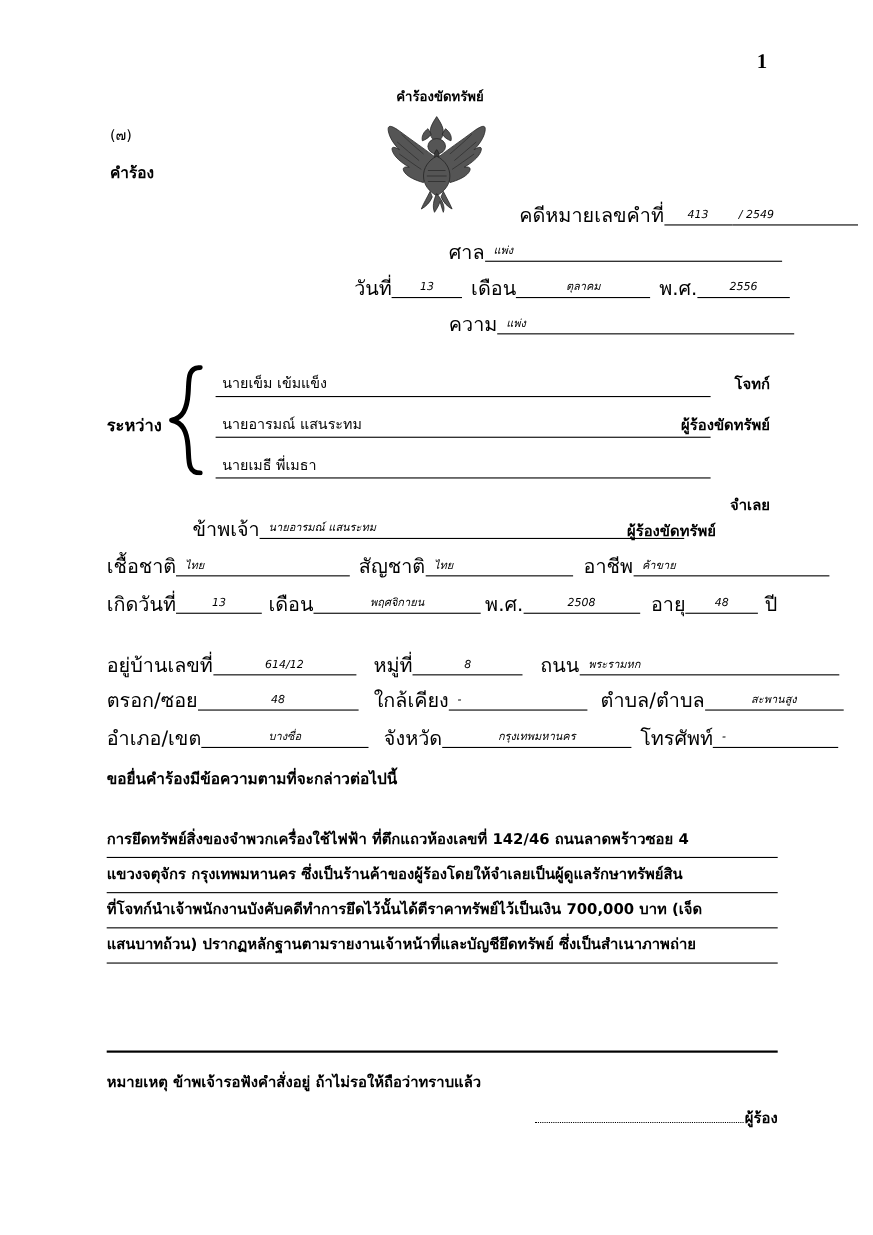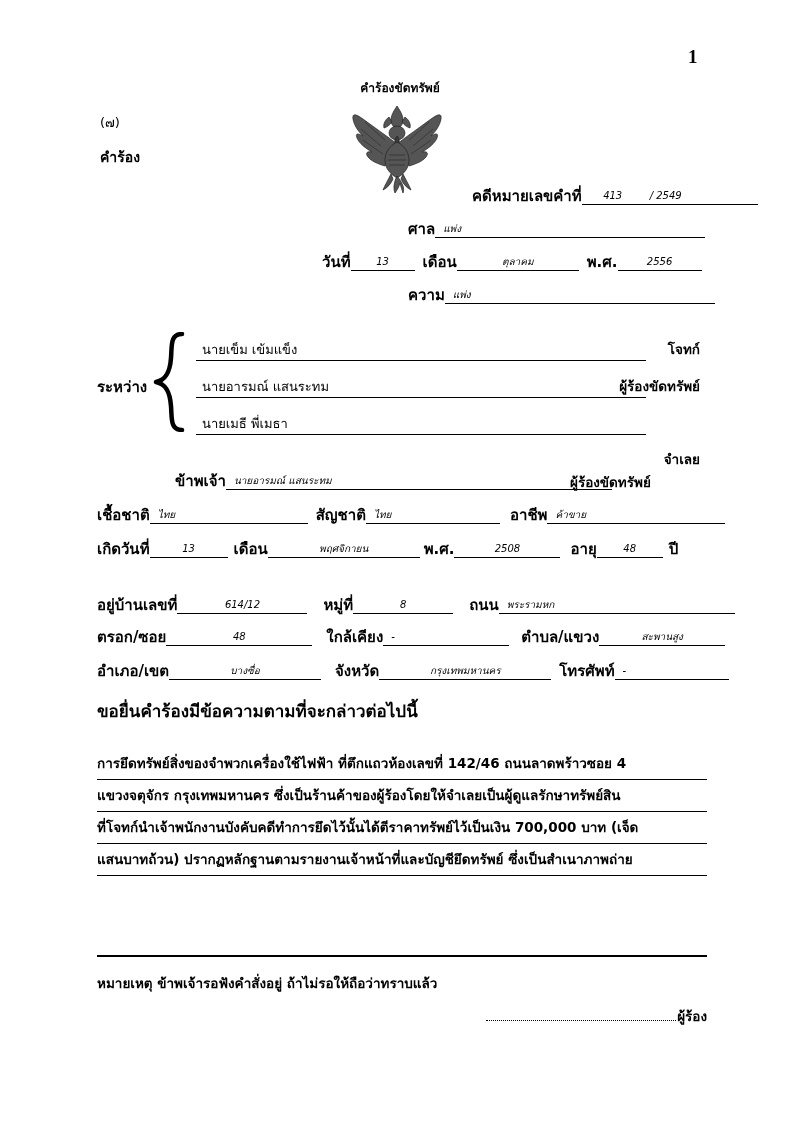--- a/index.html
+++ b/index.html
@@ -66,22 +66,22 @@
     text-align: center;
     vertical-align: bottom;
     font-size: 10px;
     line-height: 17px;
     height: 17px;
     overflow: hidden;
     font-style: italic;
   }
   .fld.left { text-align: left; padding-left: 8px; }
   .lbl {
-    font-size: 15px;
-    font-weight: 700;
+    font-size: 18px;
+    font-weight: 400;
     vertical-align: bottom;
     line-height: 17px;
   }
 
   
   .row-case  { left: 472px; top: 186px; }
   .row-court { left: 408px; top: 219px; }
   .row-date  { left: 322px; top: 252px; }
   .row-type  { left: 408px; top: 285px; }
 
@@ -129,21 +129,21 @@
   .row-addr3  { left: 97px;  top: 661px; }
 
   .decl-role {
     left: 570px; top: 471px;
     font-size: 13.5px;
     font-weight: 700;
   }
 
   .intro-line {
     left: 97px; top: 697px;
-    font-size: 17px;
+    font-size: 14px;
     font-weight: 700;
   }
 
   
   .body-block {
     left: 97px; top: 748px;
     width: 610px;
   }
   .body-line {
     font-size: 13.5px;
@@ -275,21 +275,21 @@
 
   <div class="abs row-birth">
     <span class="lbl">เกิดวันที่</span><span class="fld" style="width:78px">13</span><span class="lbl" style="padding-left:6px">เดือน</span><span class="fld" style="width:152px">พฤศจิกายน</span><span class="lbl" style="padding-left:4px">พ.ศ.</span><span class="fld" style="width:106px">2508</span><span class="lbl" style="padding-left:10px">อายุ</span><span class="fld" style="width:66px">48</span><span class="lbl" style="padding-left:6px">ปี</span>
   </div>
 
   <div class="abs row-addr1">
     <span class="lbl">อยู่บ้านเลขที่</span><span class="fld" style="width:130px">614/12</span><span class="lbl" style="padding-left:16px">หมู่ที่</span><span class="fld" style="width:100px">8</span><span class="lbl" style="padding-left:16px">ถนน</span><span class="fld left" style="width:228px">พระรามหก</span>
   </div>
 
   <div class="abs row-addr2">
-    <span class="lbl">ตรอก/ซอย</span><span class="fld" style="width:146px">48</span><span class="lbl" style="padding-left:14px">ใกล้เคียง</span><span class="fld left" style="width:118px">-</span><span class="lbl" style="padding-left:12px">ตำบล/แขวง</span><span class="fld" style="width:126px">สะพานสูง</span>
+    <span class="lbl">ตรอก/ซอย</span><span class="fld" style="width:146px">48</span><span class="lbl" style="padding-left:14px">ใกล้เคียง</span><span class="fld left" style="width:118px">-</span><span class="lbl" style="padding-left:12px">ตำบล/ตำบล</span><span class="fld" style="width:126px">สะพานสูง</span>
   </div>
 
   <div class="abs row-addr3">
     <span class="lbl">อำเภอ/เขต</span><span class="fld" style="width:152px">บางซื่อ</span><span class="lbl" style="padding-left:14px">จังหวัด</span><span class="fld" style="width:172px">กรุงเทพมหานคร</span><span class="lbl" style="padding-left:8px">โทรศัพท์</span><span class="fld left" style="width:106px">-</span>
   </div>
 
   <div class="abs intro-line">ขอยื่นคำร้องมีข้อความตามที่จะกล่าวต่อไปนี้</div>
 
   <div class="abs body-block">
     <div class="body-line">การยึดทรัพย์สิ่งของจำพวกเครื่องใช้ไฟฟ้า ที่ตึกแถวห้องเลขที่ 142/46 ถนนลาดพร้าวซอย 4</div>

